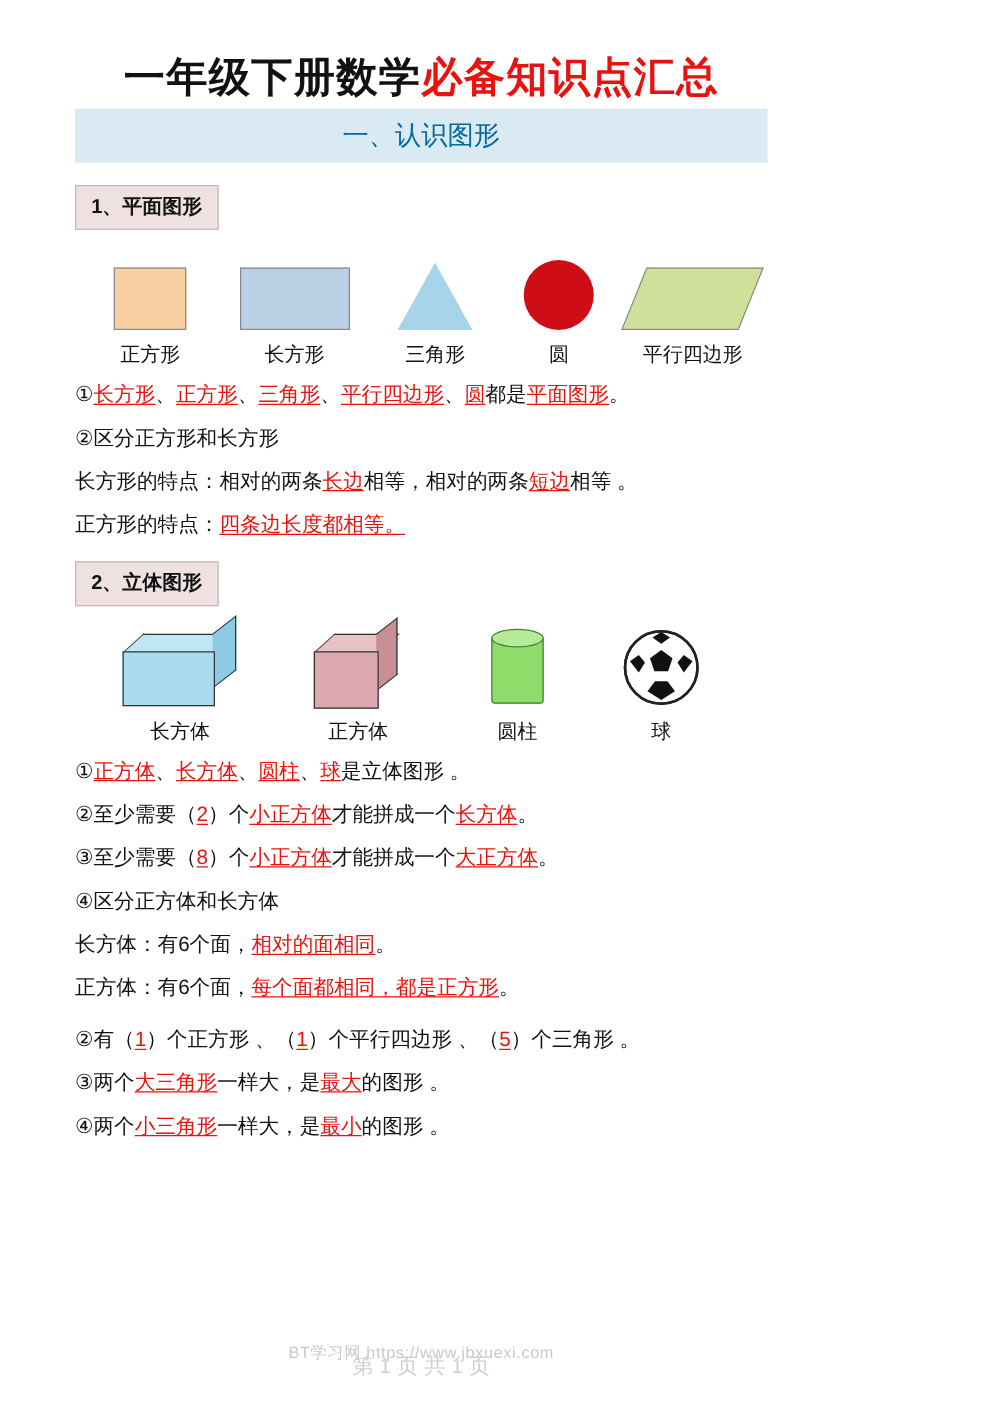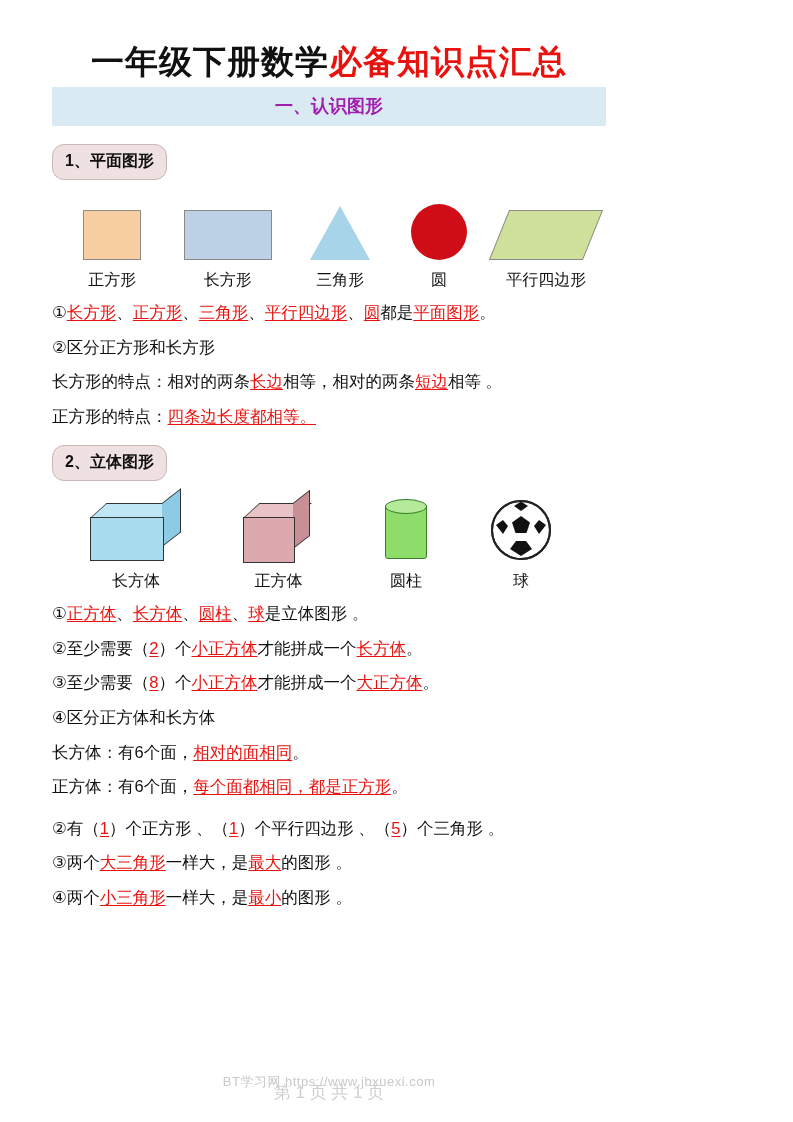--- a/index.html
+++ b/index.html
@@ -14,20 +14,21 @@
     color: #1a1a1a;
     position: relative;
     overflow: hidden;
   }
   .page {
     position: relative;
     width: 658px;
     height: 1122px;
     box-sizing: border-box;
     padding: 28px 52px 0 52px;
+    margin-left: 8px;
   }
   
   .title {
     text-align: center;
     font-size: 33px;
     font-weight: bold;
     letter-spacing: 1px;
     margin: 12px 0 2px 0;
     white-space: nowrap;
   }
@@ -37,32 +38,32 @@
     text-align: center;
     font-size: 20px;
     color: #c32c84;
     font-weight: bold;
     margin: 4px 0 12px 0;
   }
   
   .banner {
     background: #d9eaf2;
     text-align: center;
-    font-size: 18px;
-    font-weight: bold;
-    color: #a21caf;
+    font-size: 21px;
+    font-weight: normal;
+    color: #0369a1;
     padding: 7px 0 8px 0;
     margin-bottom: 16px;
   }
   
   .chip {
     display: inline-block;
     background: #efe1e1;
     border: 1px solid #c8b8b8;
-    border-radius: 12px;
+    border-radius: 0;
     font-size: 16px;
     font-weight: bold;
     color: #111111;
     padding: 6px 12px 7px 12px;
     margin: 2px 0 10px 0;
   }
   
   .figrow {
     display: flex;
     align-items: flex-end;

